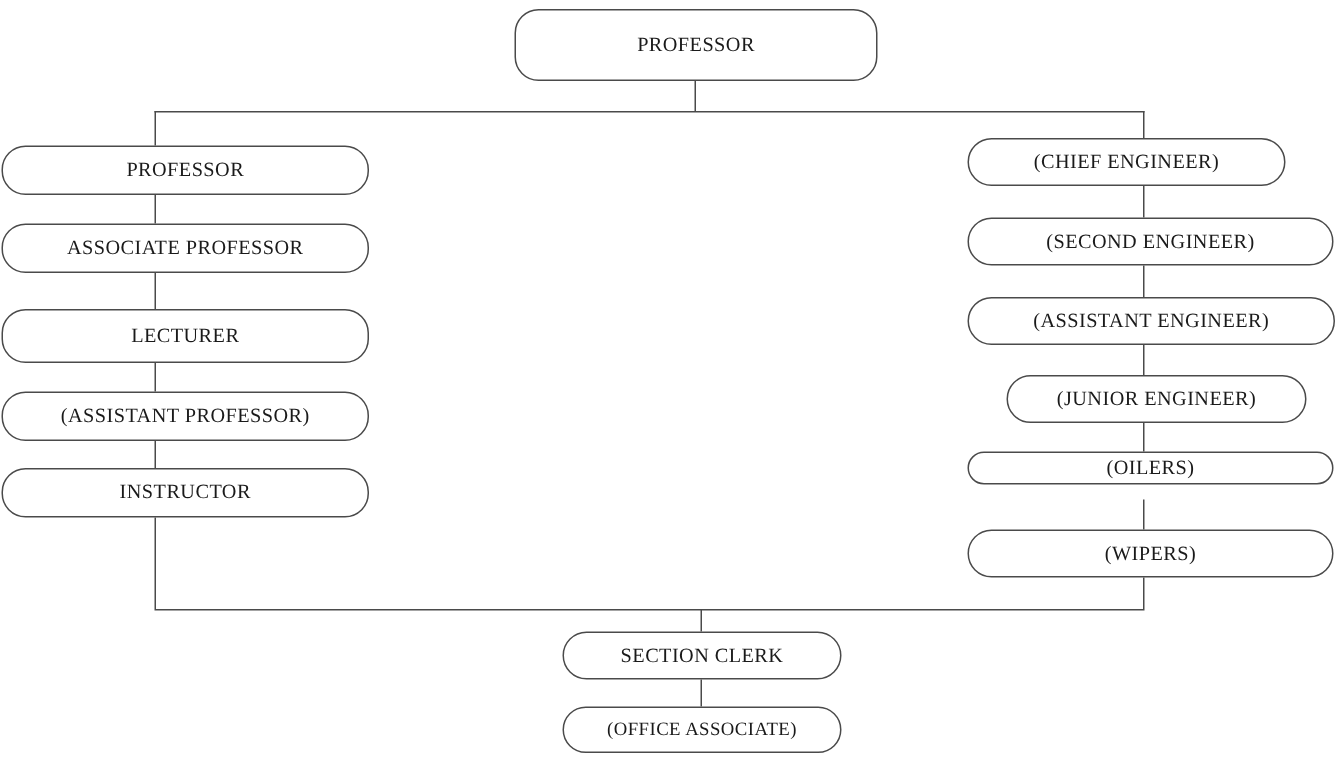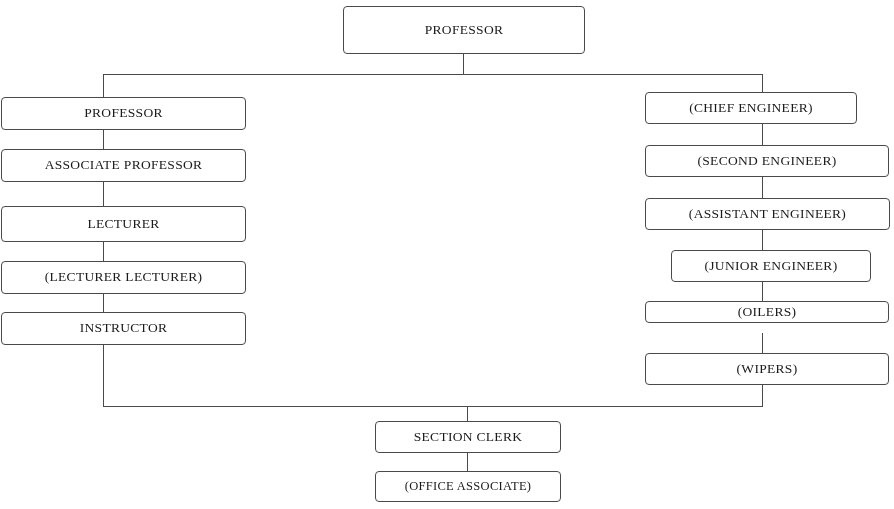--- a/index.html
+++ b/index.html
@@ -8,21 +8,21 @@
     width: 894px;
     height: 509px;
     background: #ffffff;
     font-family: "Liberation Serif", "DejaVu Serif", serif;
     overflow: hidden;
   }
   .node {
     position: absolute;
     box-sizing: border-box;
     border: 1px solid #4a4a4a;
-    border-radius: 4px;
+    border-radius: 16px;
     background: #ffffff;
     display: flex;
     flex-direction: column;
     align-items: center;
     justify-content: center;
     text-align: center;
     font-size: 13.5px;
     letter-spacing: 0.3px;
     color: #1a1a1a;
     line-height: 1.35;
@@ -62,21 +62,21 @@
   <div class="line v" style="left:467px; top:406px; height:15px"></div>
   <div class="line v" style="left:467px; top:453px; height:18px"></div>
 
   <div class="node" style="left:343px; top:6px; width:242px; height:48px">
     <span>PROFESSOR</span>
   </div>
 
   <div class="node" style="left:1px; top:97px;  width:245px; height:33px">PROFESSOR</div>
   <div class="node" style="left:1px; top:149px; width:245px; height:33px">ASSOCIATE PROFESSOR</div>
   <div class="node" style="left:1px; top:206px; width:245px; height:36px">LECTURER</div>
-  <div class="node" style="left:1px; top:261px; width:245px; height:33px">(LECTURER LECTURER)</div>
+  <div class="node" style="left:1px; top:261px; width:245px; height:33px">(ASSISTANT PROFESSOR)</div>
   <div class="node" style="left:1px; top:312px; width:245px; height:33px">INSTRUCTOR</div>
 
   <div class="node" style="left:645px; top:92px;  width:212px; height:32px">(CHIEF ENGINEER)</div>
   <div class="node" style="left:645px; top:145px; width:244px; height:32px">(SECOND ENGINEER)</div>
   <div class="node" style="left:645px; top:198px; width:245px; height:32px">(ASSISTANT ENGINEER)</div>
   <div class="node" style="left:671px; top:250px; width:200px; height:32px">(JUNIOR ENGINEER)</div>
   <div class="node" style="left:645px; top:301px; width:244px; height:22px">(OILERS)</div>
   <div class="node" style="left:375px; top:421px; width:186px; height:32px">SECTION CLERK</div>
 
   <div class="node" style="left:645px; top:353px; width:244px; height:32px">(WIPERS)</div>

